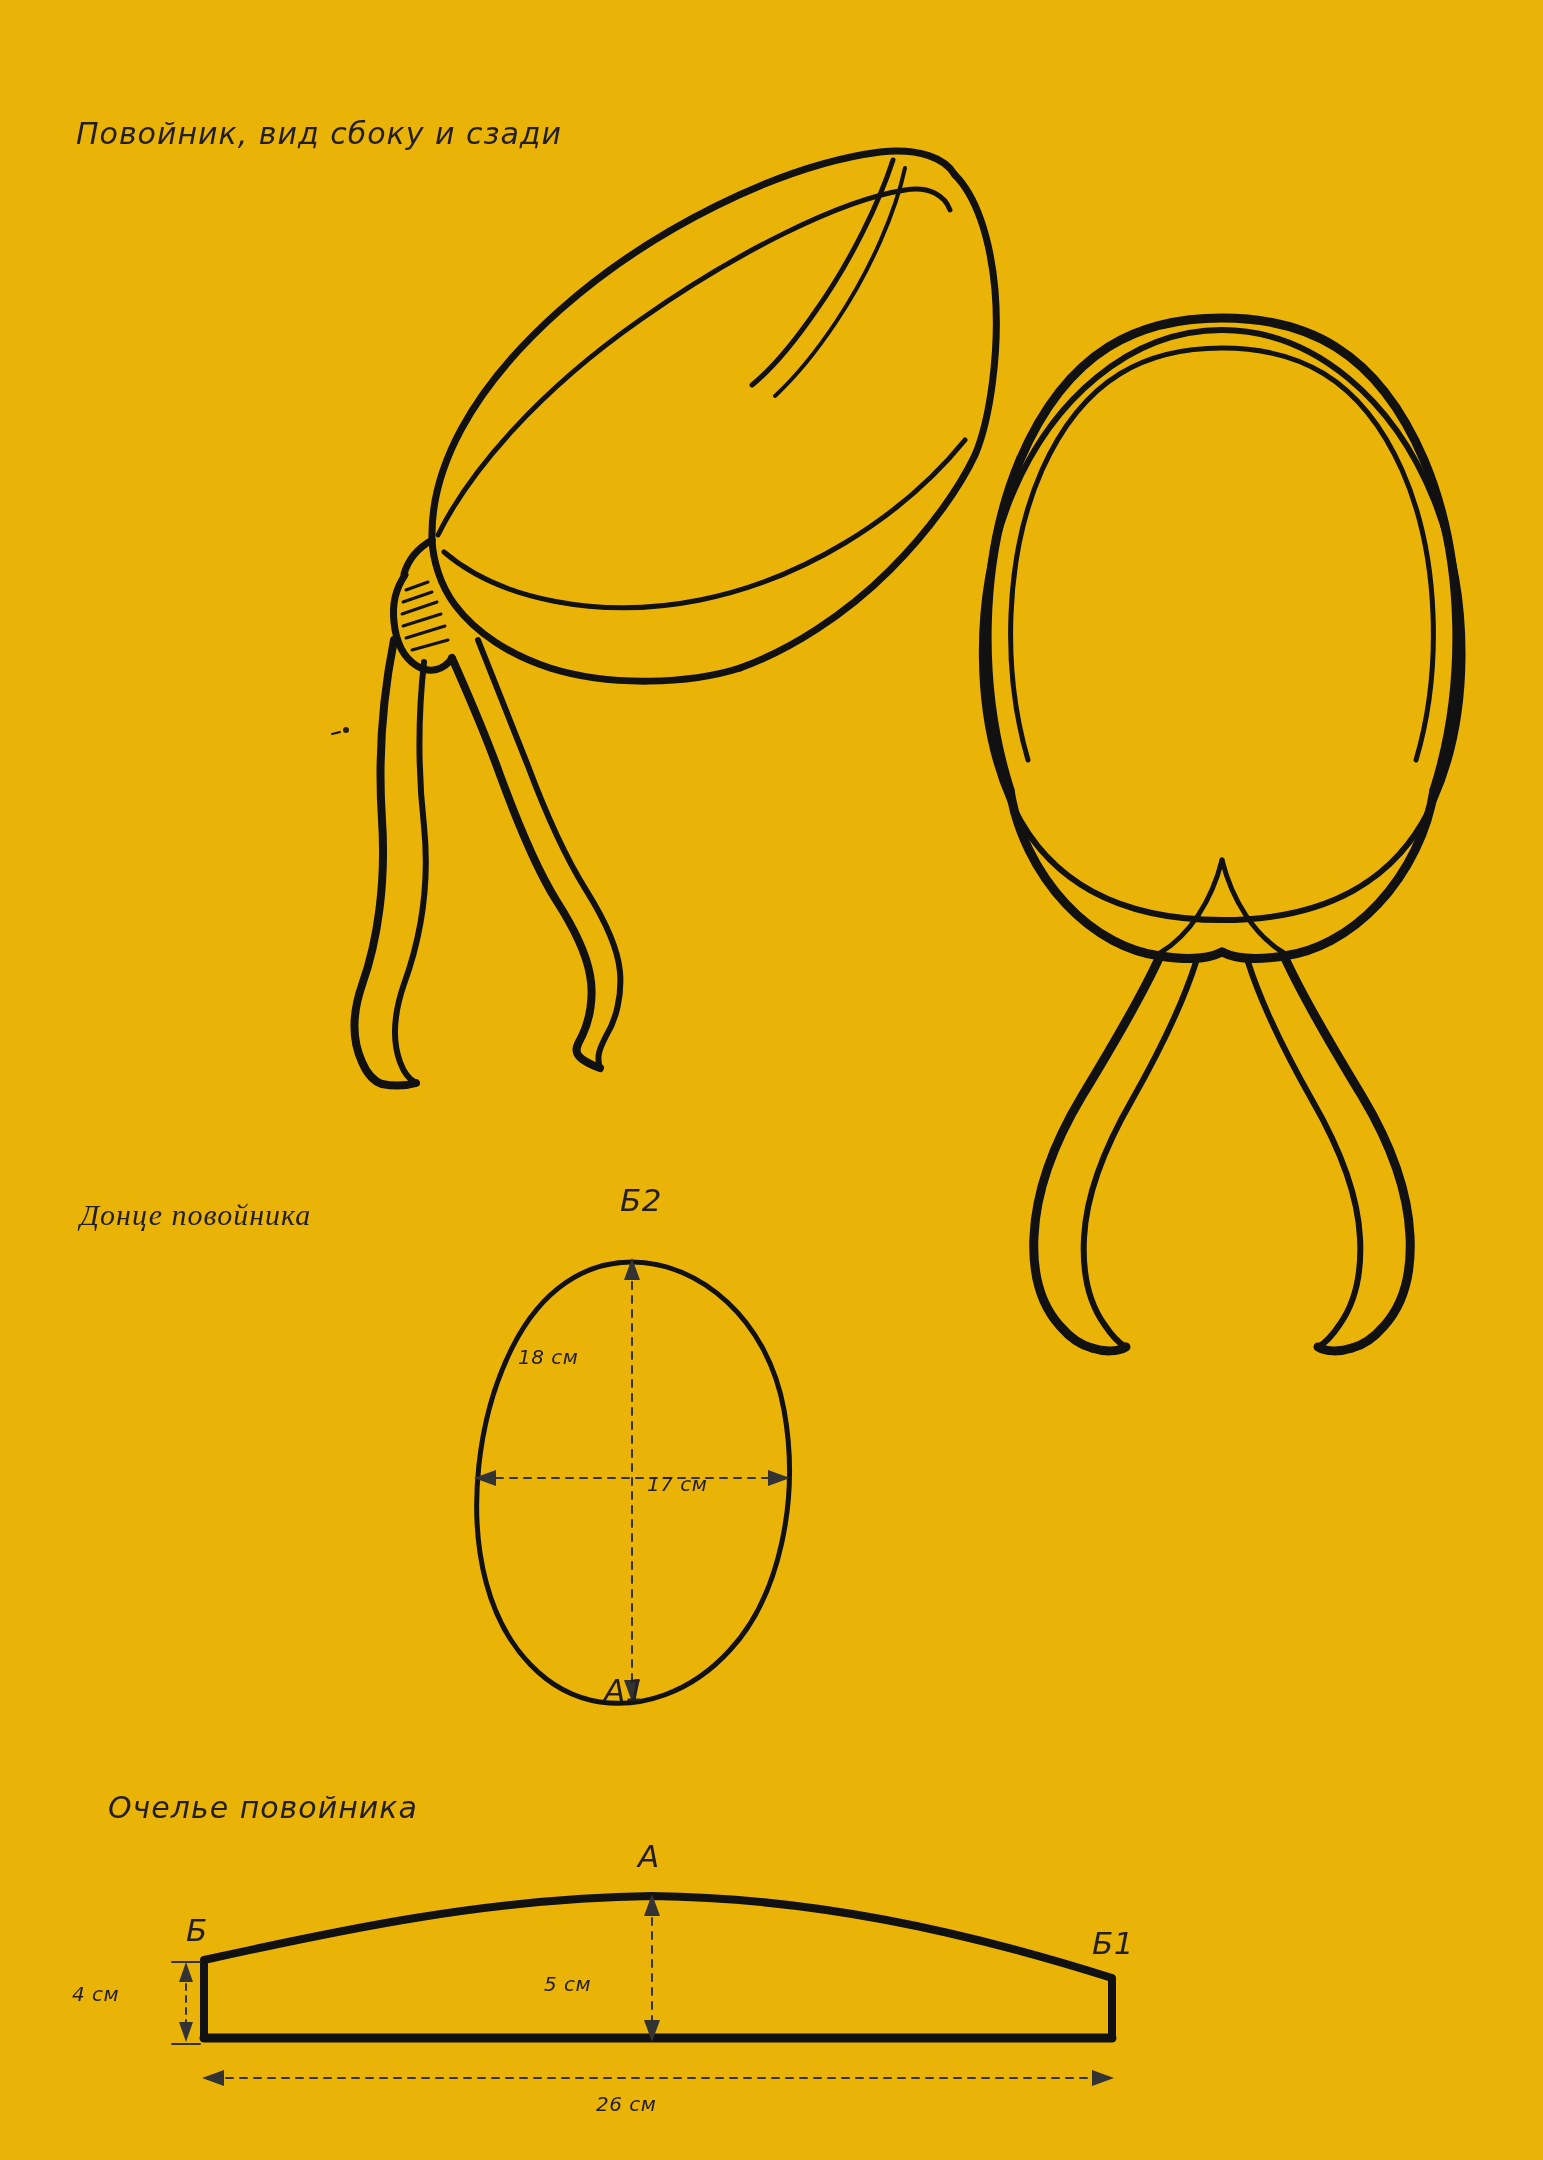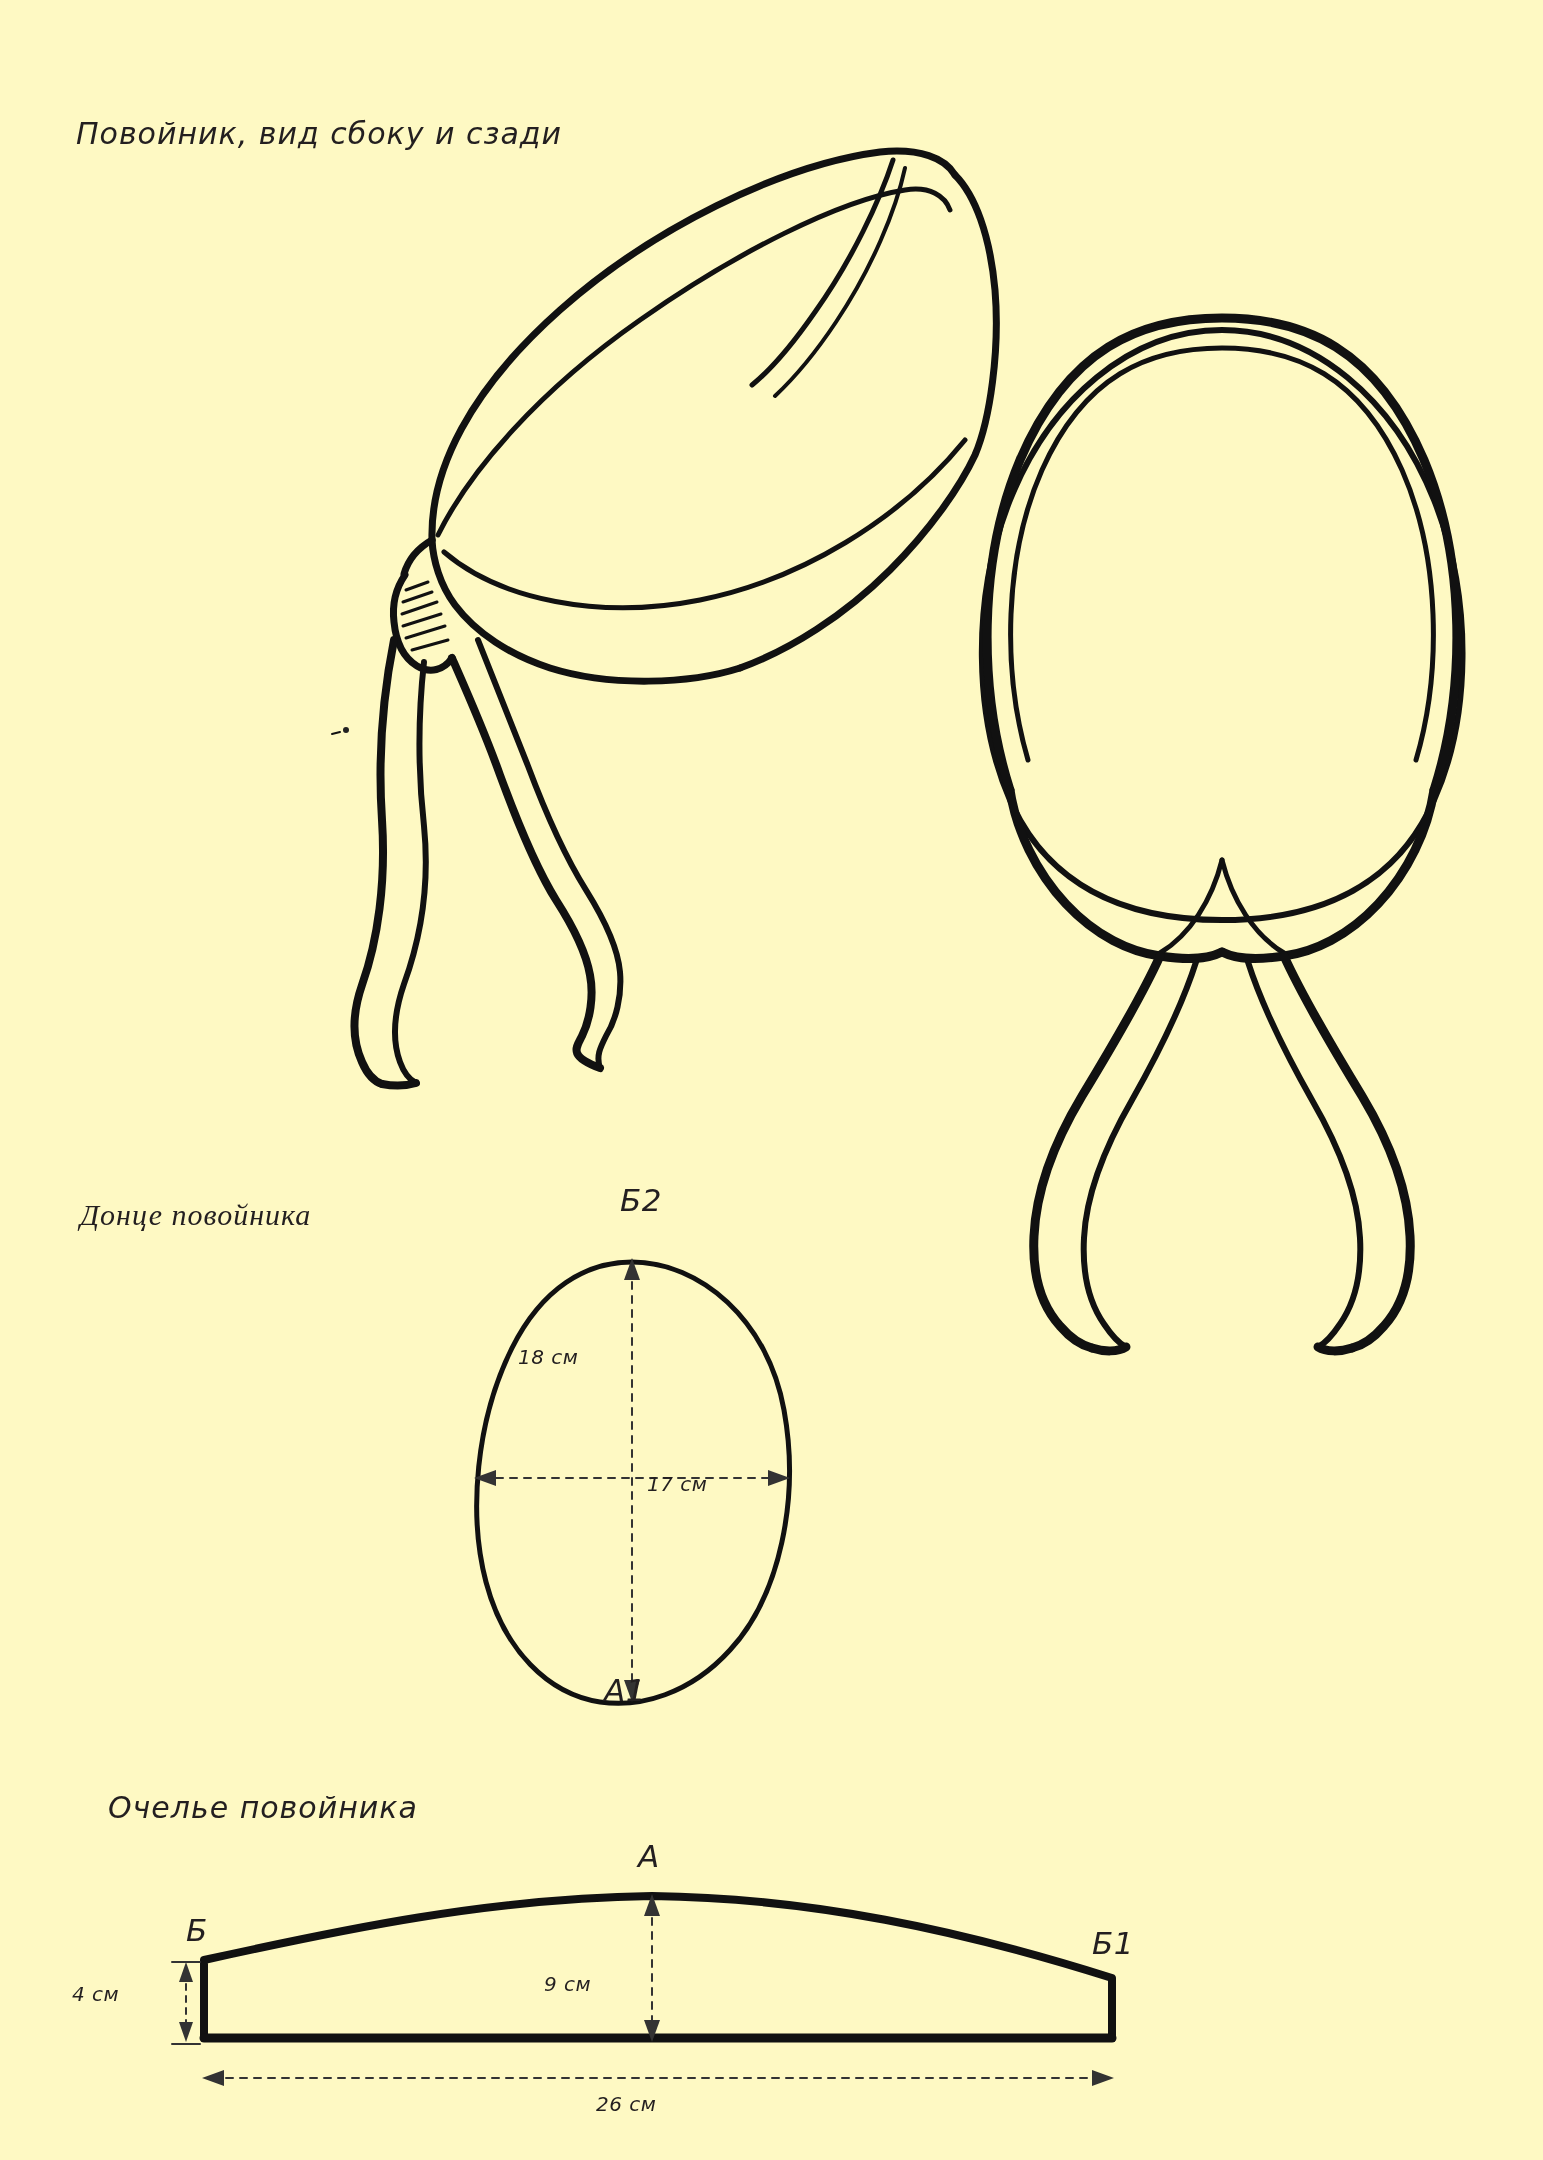--- a/index.html
+++ b/index.html
@@ -11,21 +11,21 @@
     width: 1543px;
     height: 2160px;
     position: relative;
     overflow: hidden;
     font-family: "DejaVu Sans", sans-serif;
     color: #1a1a1a;
   }
   .page {
     position: absolute;
     inset: 0;
-    background: #fef9c3;
+    background: #eab308;
   }
   .label {
     position: absolute;
     font-style: italic;
     color: #231f20;
     white-space: nowrap;
     letter-spacing: 0.5px;
   }
   .section-title {
     font-size: 30px;
@@ -260,17 +260,17 @@
         <line x1="212" y1="2078" x2="1104" y2="2078"></line>
       </g>
       <path d="M202 2078 L 224 2070 L 224 2086 Z" fill="#333333" stroke="none"></path>
       <path d="M1114 2078 L 1092 2070 L 1092 2086 Z" fill="#333333" stroke="none"></path>
     </g>
   </svg>
 
   <div class="label point-text" style="left:638px; top:1838px;">А</div>
   <div class="label point-text" style="left:186px; top:1912px;">Б</div>
   <div class="label point-text" style="left:1092px; top:1912px;margin-top:13px;">Б1</div>
-  <div class="label dim-text" style="left:544px; top:1972px;">9 см</div>
+  <div class="label dim-text" style="left:544px; top:1972px;">5 см</div>
   <div class="label dim-text" style="left:72px; top:1982px;">4 см</div>
   <div class="label dim-text" style="left:596px; top:2092px;">26 см</div>
 
 </div>
 
 </body></html>

